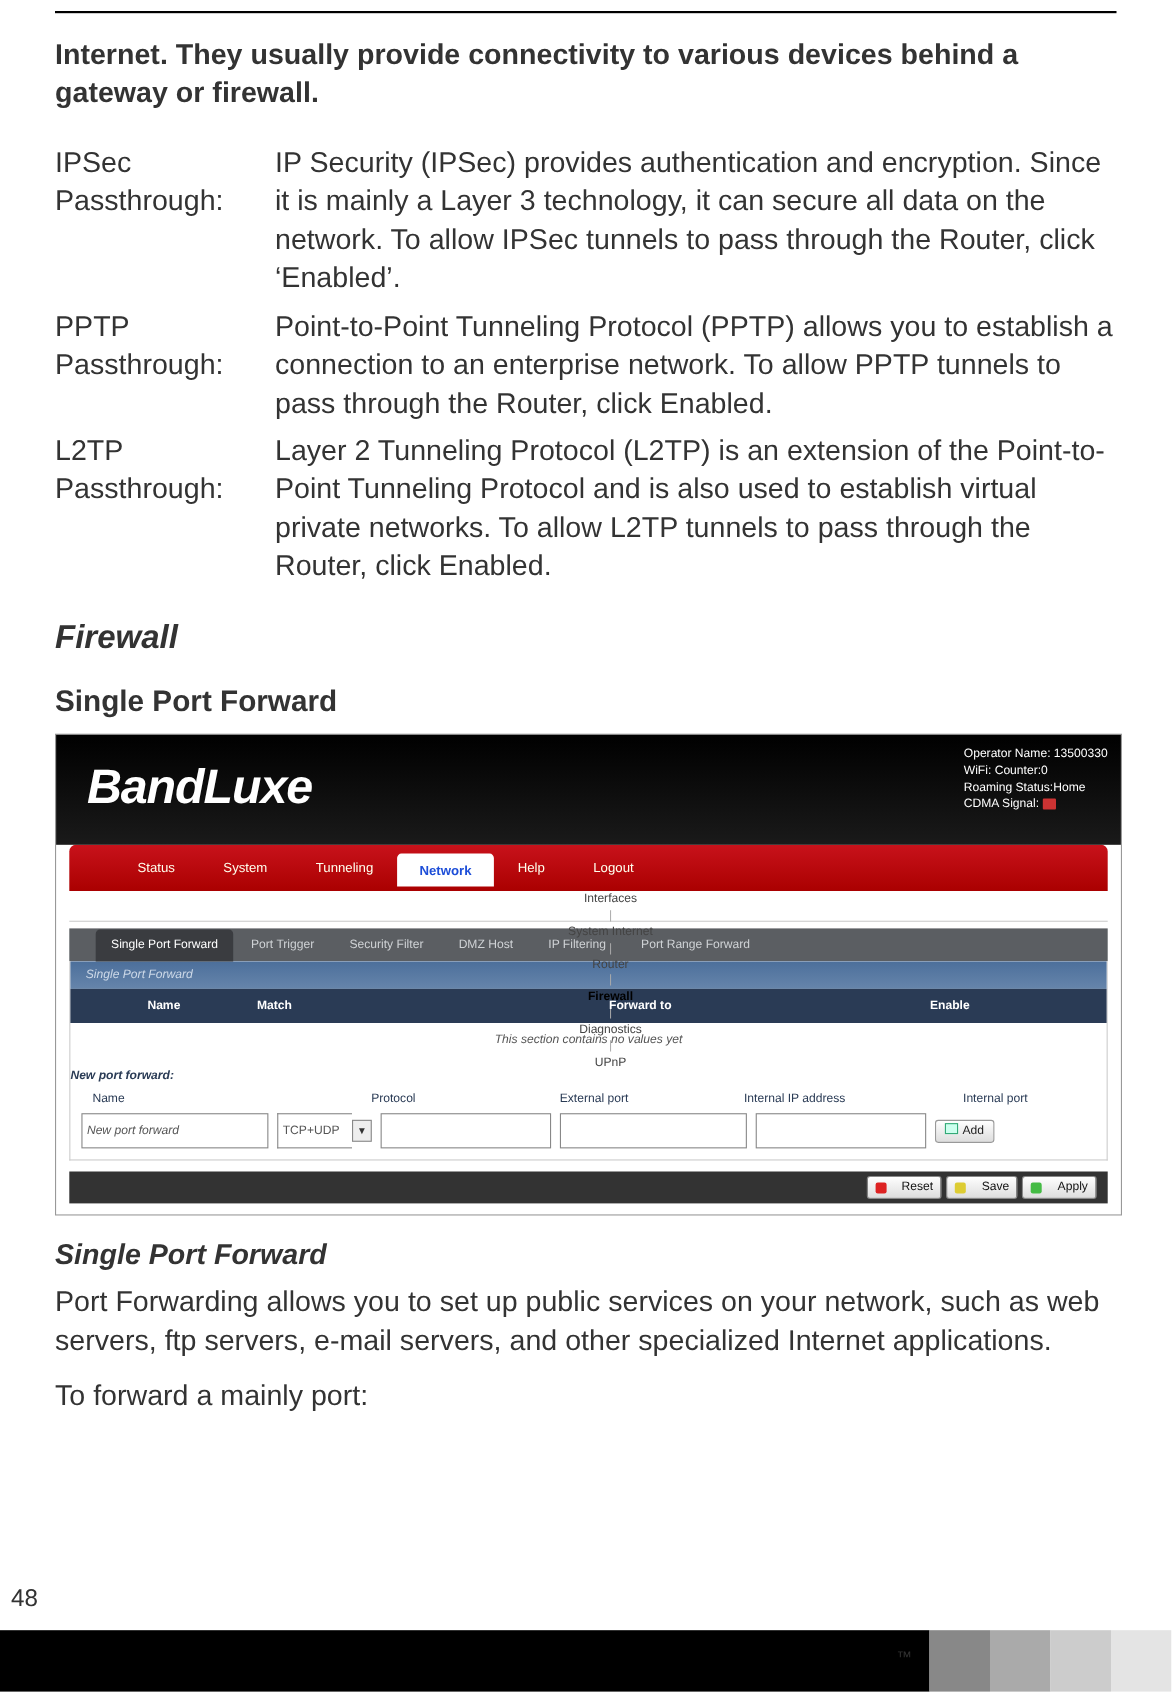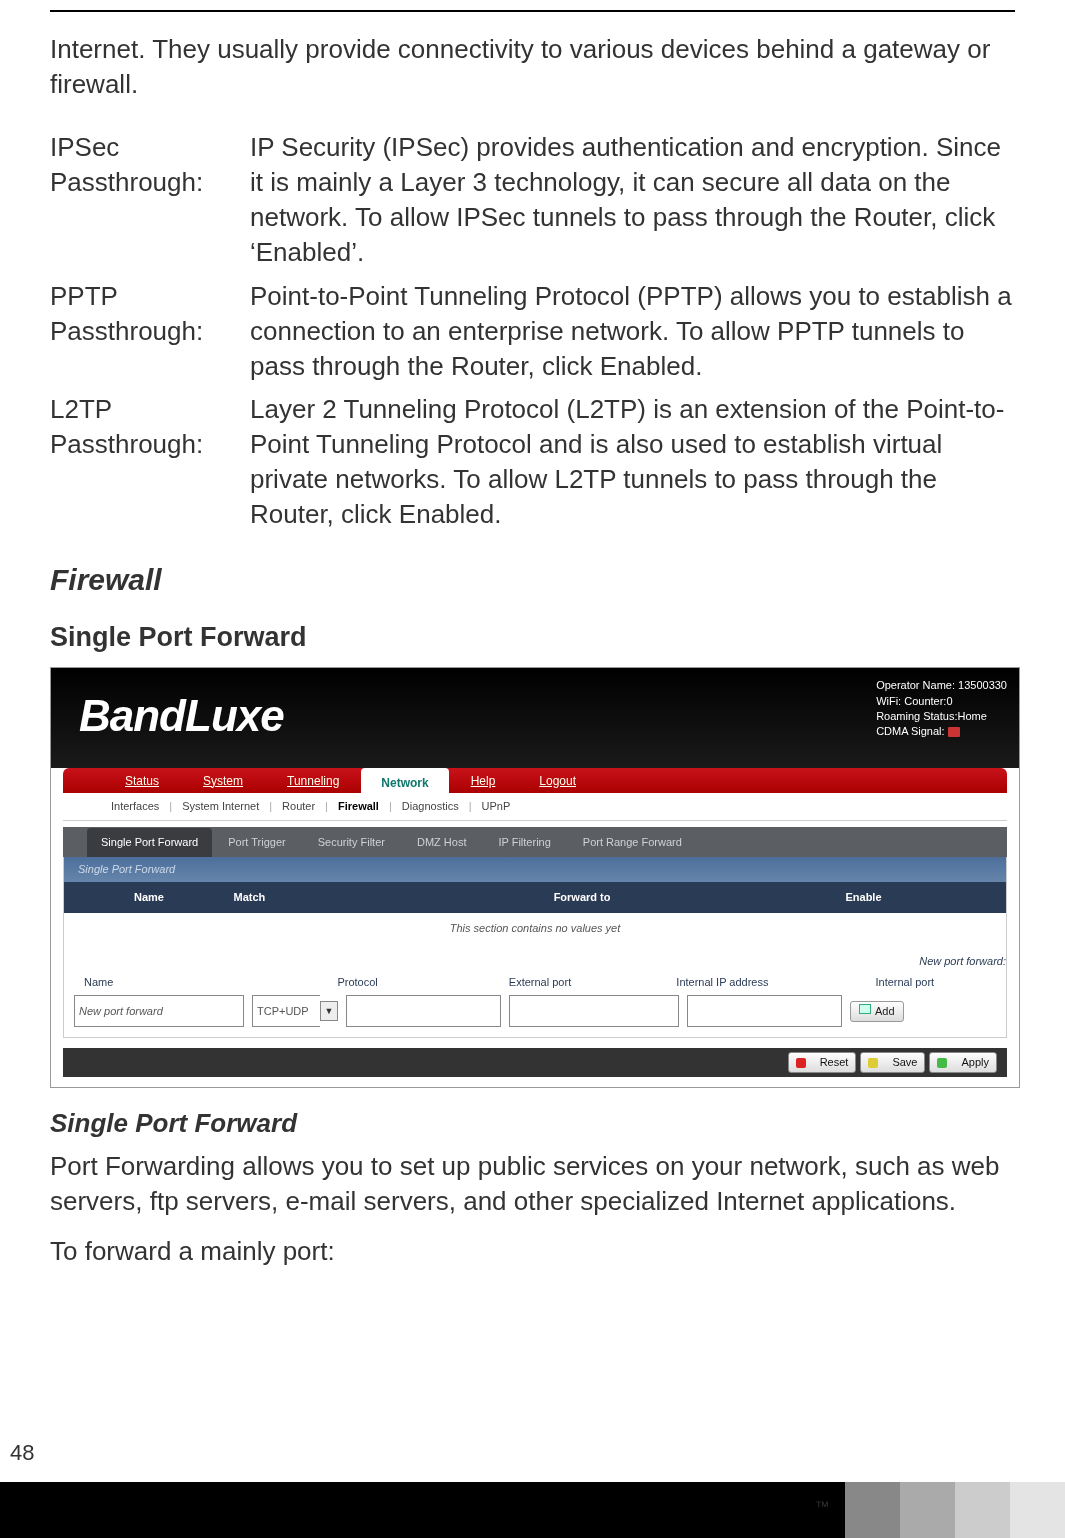--- a/index.html
+++ b/index.html
@@ -6,55 +6,55 @@
 body {
   font-family: Arial, Helvetica, sans-serif;
   width: 1065px;
   height: 1538px;
   position: relative;
   background: #fff;
   color: #333;
 }
 .top-rule { border-top: 2px solid #000; margin: 10px 50px 0 50px; }
 .content { padding: 20px 50px 0 50px; font-size: 26px; line-height: 1.35; }
-.intro { margin-bottom: 28px; }
+.intro { margin-bottom: 28px; font-weight: bold; }
 .def-table { display: table; width: 100%; margin-bottom: 20px; }
 .def-row { display: table-row; }
 .def-term { display: table-cell; width: 200px; vertical-align: top; padding-right: 12px; padding-bottom: 8px; }
 .def-desc { display: table-cell; vertical-align: top; padding-bottom: 8px; }
 .h2 { font-style: italic; font-weight: bold; font-size: 30px; margin: 18px 0 18px 0; }
 .h3 { font-weight: bold; font-size: 27px; margin: 8px 0 12px 0; }
 .h3i { font-style: italic; font-weight: bold; font-size: 26px; margin: 18px 0 8px 0; }
 .para { margin-bottom: 14px; }
 
 
 .shot { margin: 4px 0 8px 0; border: 1px solid #999; width: 970px; background:#fff; font-size: 12px; color:#fff; }
 .shot-hdr { background: linear-gradient(#000,#1a1a1a); height: 100px; position: relative; padding: 18px 20px 0 28px; }
 .brand { font-family: Arial; font-weight: bold; font-style: italic; font-size: 44px; letter-spacing: -1px; color:#fff; }
 .status-box { position:absolute; right: 12px; top: 10px; text-align:left; font-size: 11px; line-height: 1.4; color:#fff; }
 .status-box .sig-icon { display:inline-block; width:12px; height:10px; background:#c33; margin-left:3px; vertical-align:middle; border-radius:1px;}
-.tab-row { background: linear-gradient(#c8121b,#a00); height: 25px; display:flex; align-items:center; padding-left: 40px; font-size:12px; margin: 0 12px; border-radius:6px 6px 0 0;text-decoration:underline; }
+.tab-row { background: linear-gradient(#c8121b,#a00); height: 42px; display:flex; align-items:center; padding-left: 40px; font-size:12px; margin: 0 12px; border-radius:6px 6px 0 0; }
 .tab { padding: 0 22px; color:#ffe; cursor:pointer; }
-.tab.active { background:#fff; color:#0f766e; font-weight:bold; border-radius:4px 4px 0 0; height:30px; display:flex; align-items:center; margin-top:4px; padding:0 20px;}
-.sub-row { background:#fff; color:#444; height:28px; display:flex; align-items:center; padding-left:40px; font-size:11px; margin:0 12px; border-bottom:1px solid #ccc;}
+.tab.active { background:#fff; color:#1d4ed8; font-weight:bold; border-radius:4px 4px 0 0; height:30px; display:flex; align-items:center; margin-top:4px; padding:0 20px;}
+.sub-row { background:#fff; color:#444; height:28px; display:flex; align-items:center; padding-left:40px; font-size:11px; margin:0 12px; border-bottom:1px solid #ccc;flex-direction:column;}
 .sub { padding:0 8px; }
 .sub-sep { color:#aaa; padding:0 2px;}
 .sub.active { font-weight:bold; color:#000;}
 .third-row { background:#5b5e62; height:30px; display:flex; align-items:center; padding-left:24px; margin:6px 12px 0 12px; font-size:11px; }
 .third { padding:0 16px; color:#cfd2d5;}
 .third.active { background:#3a3c40; color:#fff; border-radius:4px 4px 0 0; padding:7px 14px;}
 .panel { margin:0 12px 10px 12px; border:1px solid #ccc; border-top:none; background:#fff; }
 .panel-title { background: linear-gradient(#4c6f9b,#6685ab); color:#cdd9e8; font-style:italic; font-size:11px; padding:5px 14px; }
 .cols-row { background:#2a3b55; color:#fff; display:flex; font-weight:bold; font-size:11px; padding:8px 0; }
 .col-name { width:18%; padding-left:70px;}
 .col-match { width:18%; text-align:left; }
 .col-fwd { width:38%; text-align:center; }
 .col-en { width:26%; text-align:center; padding-right:40px; }
 .empty-msg { font-style:italic; color:#555; text-align:center; font-size:11px; padding:8px 0 14px 0;}
-.new-hdr { color:#2a3b55; font-weight:normal; font-style:italic; text-align:right; font-size:11px; padding:4px 0;}
+.new-hdr { color:#2a3b55; font-weight:bold; font-style:italic; text-align:left; font-size:11px; padding:4px 0;}
 .new-cols { display:flex; color:#2a3b55; font-size:11px; padding:2px 10px;}
 .nc { flex:1; text-align:center;}
 .nc.first { text-align:left; padding-left:10px;}
 .new-inputs { display:flex; align-items:center; padding:4px 10px 10px 10px; gap:8px;}
 .inp { border:1px solid #888; background:#fff; height:32px; font-size:11px; color:#555; padding:0 4px; }
 .inp.name { width:170px; font-style:italic;}
 .sel-wrap { display:flex; align-items:center;}
 .inp.sel { width:68px; border-right:none;}
 .sel-btn { width:18px; height:20px; border:1px solid #888; background:#eee; display:flex; align-items:center; justify-content:center; font-size:9px; color:#333;}
 .inp.ext { width:155px;}

